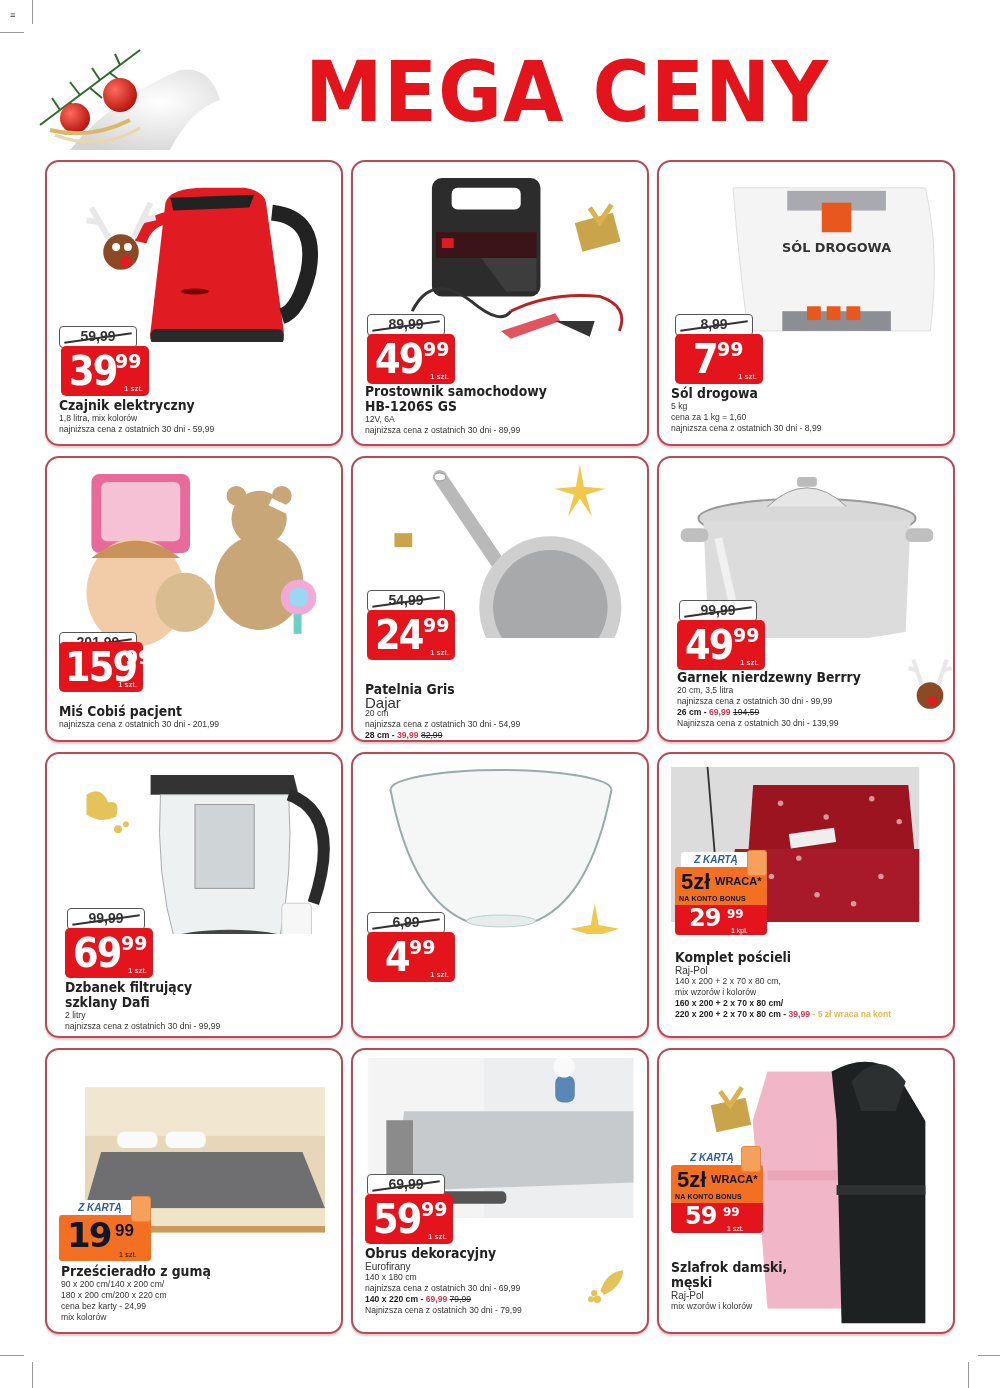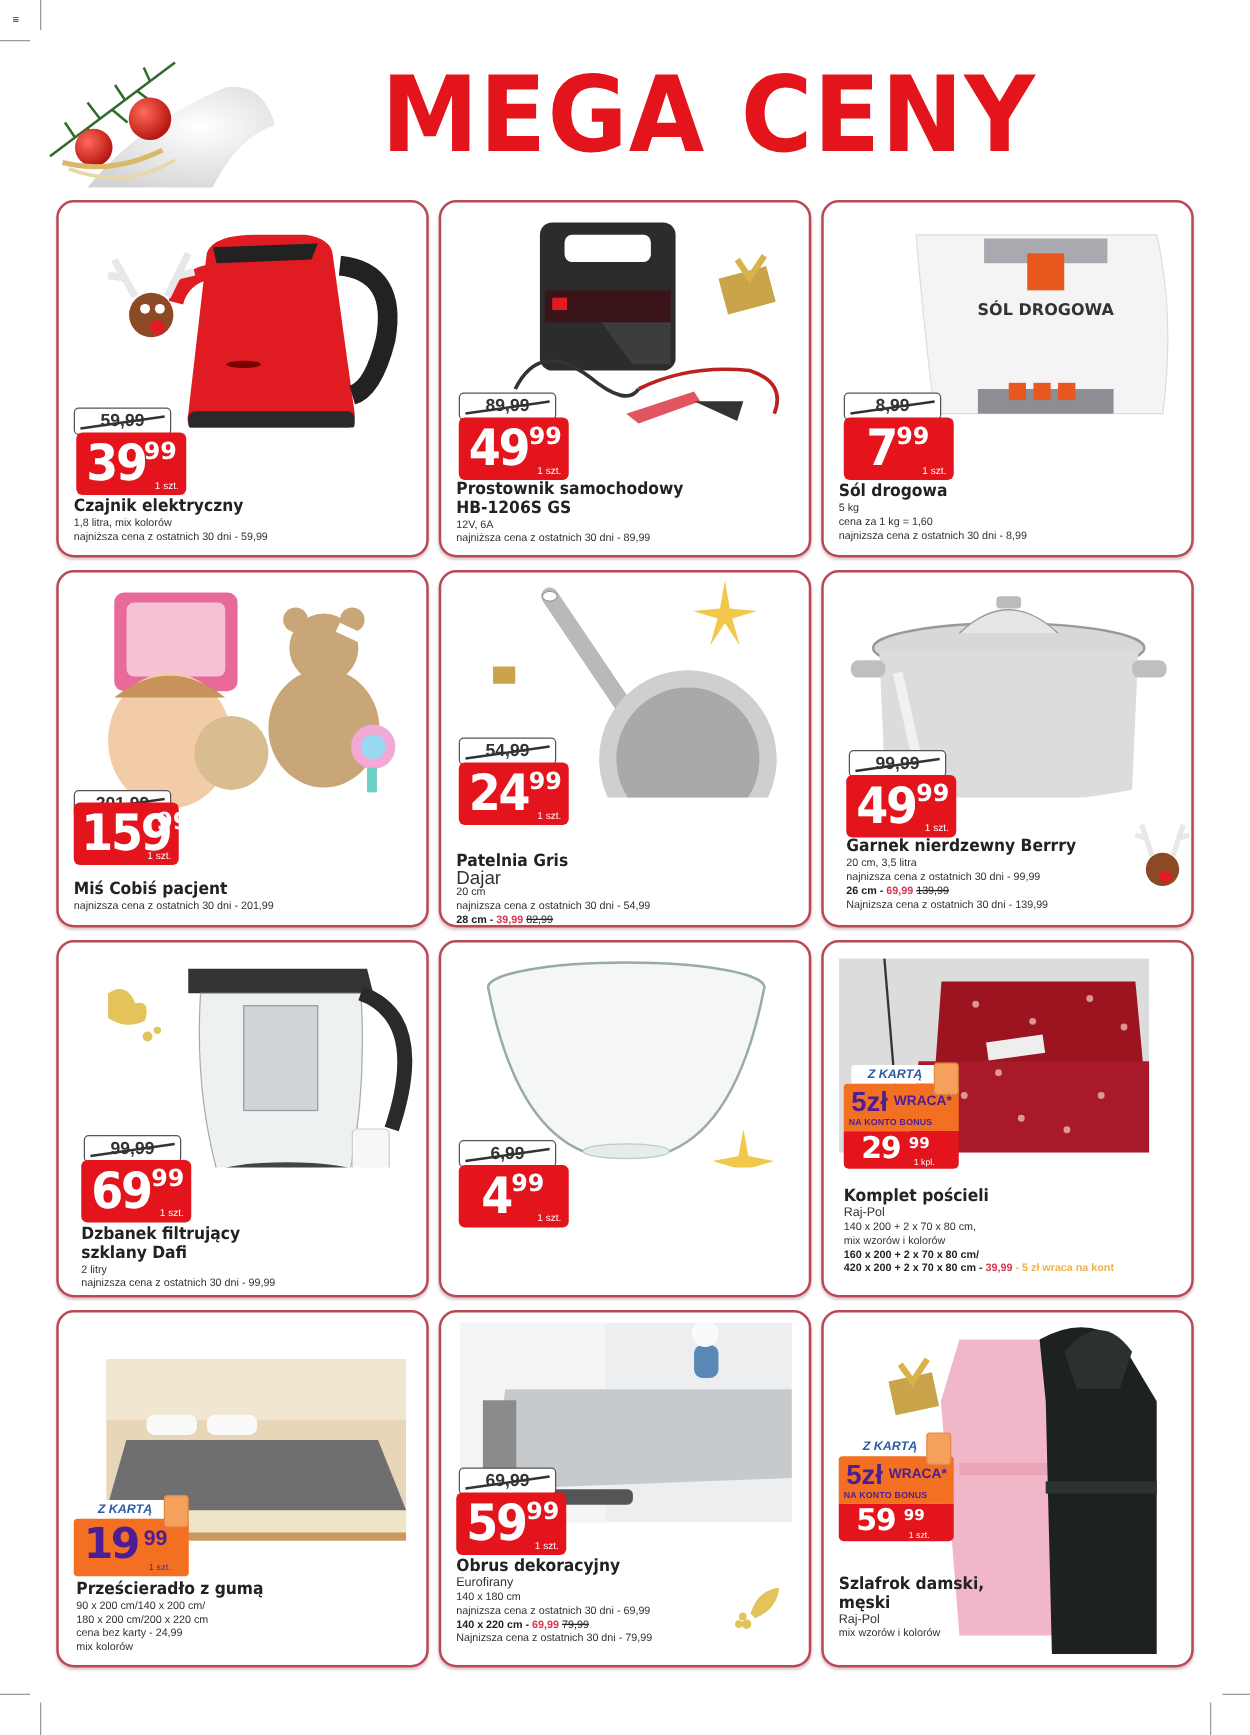--- a/index.html
+++ b/index.html
@@ -20,21 +20,21 @@
   .old-price { position: absolute; width: 78px; height: 22px; border: 1.5px solid #555; border-radius: 4px; background: #fff; font-weight: bold; font-size: 14px; color: #333; text-align: center; line-height: 19px; }
   .old-price::after { content: ""; position: absolute; left: 4px; right: 4px; top: 10px; height: 1.5px; background: #333; transform: rotate(-8deg); }
 
   .price-box { position: absolute; width: 88px; height: 50px; background: #e3141b; border-radius: 5px; color: #fff; }
   .price-box .main { position: absolute; left: 8px; top: 0px; font-family: "DejaVu Sans", sans-serif; font-weight: bold; font-size: 40px; letter-spacing: -2px; line-height: 50px; transform: scaleX(0.92); transform-origin: left center; }
   .price-box .cents { position: absolute; top: 6px; font-family: "DejaVu Sans", sans-serif; font-weight: bold; font-size: 19px; line-height: 1; }
   .price-box .unit { position: absolute; right: 6px; bottom: 3px; font-size: 8px; }
 
   .bonus-box { position: absolute; width: 92px; }
   .bonus-tag { background: #fff; color: #2a5aa8; font-weight: 900; font-size: 10px; text-align: center; height: 15px; line-height: 15px; border-radius: 3px 3px 0 0; width: 70px; margin-left: 6px; font-style: italic; }
-  .bonus-orange { background: #f36f21; color: #4c1d95; height: 38px; position: relative; border-radius: 3px 3px 0 0; }
+  .bonus-orange { background: #f36f21; color: #0f172a; height: 38px; position: relative; border-radius: 3px 3px 0 0; }
   .bonus-orange .amt { position: absolute; left: 6px; top: 2px; font-weight: 900; font-size: 22px; }
   .bonus-orange .wraca { position: absolute; left: 40px; top: 8px; font-weight: 900; font-size: 11px; }
   .bonus-orange .konto { position: absolute; left: 4px; bottom: 3px; font-weight: 900; font-size: 7px; letter-spacing: 0.2px; }
   .bonus-red { background: #e3141b; color: #fff; height: 30px; position: relative; border-radius: 0 0 4px 4px; }
   .bonus-red .main { position: absolute; left: 14px; top: -1px; font-family: "DejaVu Sans", sans-serif; font-weight: bold; font-size: 24px; letter-spacing: -1px; }
   .bonus-red .cents { position: absolute; left: 52px; top: 2px; font-family: "DejaVu Sans", sans-serif; font-weight: bold; font-size: 12px; }
   .bonus-red .unit { position: absolute; left: 56px; bottom: 1px; font-size: 7px; }
   .card-badge { position: absolute; width: 20px; height: 26px; background: #f6a15b; border-radius: 3px; border: 1px solid #e08a44; }
 
   .info { position: absolute; left: 12px; right: 8px; }
@@ -250,21 +250,21 @@
     <svg viewBox="0 0 60 80" style="position:absolute;right:-2px;top:190px;width:50px;height:70px;">
       <circle cx="30" cy="55" r="16" fill="#8b4a25"></circle>
         <circle cx="33" cy="62" r="6" fill="#e11b22"></circle>
       <path d="M20 42 L 10 12 M 14 25 L 4 22 M 40 42 L 50 12 M 46 25 L 56 22" stroke="#e8e8e8" stroke-width="5" fill="none"></path>
     </svg>
     <div class="info" style="top:212px;left:18px;">
       <div class="name">Garnek nierdzewny Berrry</div>
       <div class="line">20 cm, 3,5 litra</div>
       <div class="line">najnizsza cena z ostatnich 30 dni - 99,99</div>
       <div class="line bold">
-        <span>26 cm - </span><span class="hl">69,99</span> <span class="strike">139,99</span>
+        <span>26 cm - </span><span class="hl">69,99</span> <span class="strike">194,59</span>
       </div>
       <div class="line">Najnizsza cena z ostatnich 30 dni - 139,99</div>
     </div>
   </div>
 
   <div class="card">
     <svg class="img" viewBox="0 0 298 180">
       <path d="M105 20 L 250 20 L 255 40 L 105 40 Z" fill="#333"></path>
       <path d="M115 40 L 245 40 Q 250 120 235 190 L 130 190 Q 110 120 115 40 Z" fill="#eef1f2" stroke="#aaa"></path>
       <rect x="150" y="50" width="60" height="85" fill="#cfd4d6" stroke="#999"></rect>
@@ -342,21 +342,21 @@
       </div>
     </div>
     <div class="card-badge" style="left:88px;top:96px;"></div>
     <div class="info" style="top:196px;left:16px;">
       <div class="name">Komplet pościeli</div>
       <div class="line" style="font-size:10px;">Raj-Pol</div>
       <div class="line">140 x 200 + 2 x 70 x 80 cm,</div>
       <div class="line">mix wzorów i kolorów</div>
       <div class="line bold">160 x 200 + 2 x 70 x 80 cm/</div>
       <div class="line bold">
-        <span>420 x 200 + 2 x 70 x 80 cm - </span><span class="hl">39,99</span><span style="color:#f0b24a"> - 5 zł wraca na kont</span>
+        <span>220 x 200 + 2 x 70 x 80 cm - </span><span class="hl">39,99</span><span style="color:#f0b24a"> - 5 zł wraca na kont</span>
       </div>
     </div>
   </div>
 
   <div class="card">
     <svg class="img" viewBox="0 0 298 180" style="left:38px;top:8px;width:240px;height:204px;">
       <rect x="0" y="0" width="298" height="180" fill="#e8d6b8"></rect>
       <rect x="0" y="0" width="298" height="60" fill="#f1e6d0"></rect>
       <path d="M20 80 L 270 80 L 298 150 L 0 150 Z" fill="#6f6f72"></path>
       <rect x="0" y="150" width="298" height="22" fill="#efe3c8"></rect>

